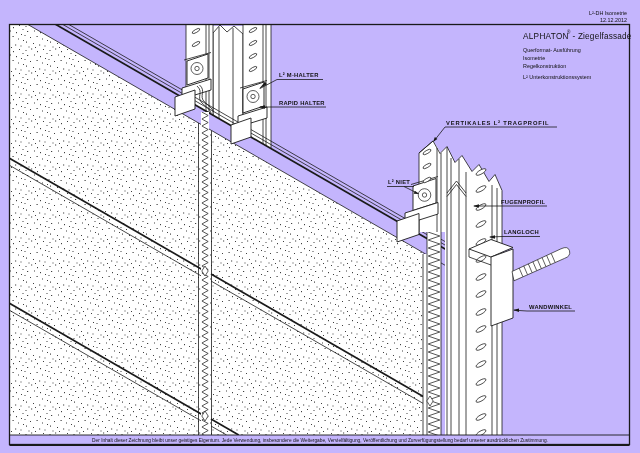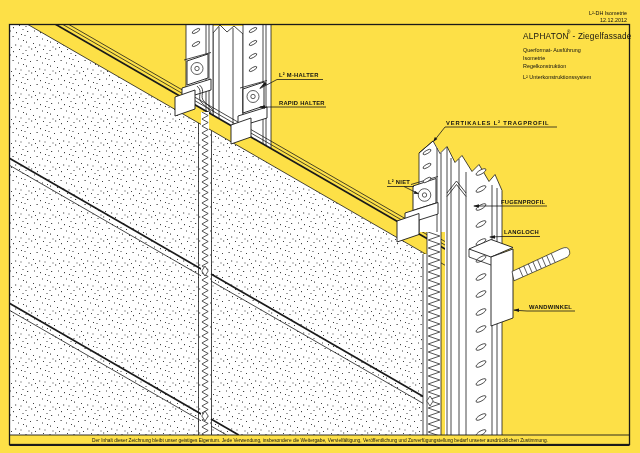--- a/index.html
+++ b/index.html
@@ -1,16 +1,16 @@
 <!DOCTYPE html>
 <html><head>
 <meta charset="utf-8">
 <style>
   html,body{margin:0;padding:0;background:#fff;}
-  .page{position:relative;width:640px;height:453px;background:#fde047;overflow:hidden;
+  .page{position:relative;width:640px;height:453px;background:#c4b5fd;overflow:hidden;
         font-family:"Liberation Sans", sans-serif;}
   svg{position:absolute;left:0;top:0;}
   text{fill:#111;}
   .callout{font-size:5.8px;font-weight:bold;letter-spacing:.25px;}
   .callout-wide{font-size:5.8px;font-weight:bold;letter-spacing:.85px;}
   .ln{stroke:#1a1a1a;stroke-width:.8;fill:none;}
   .lnthick{stroke:#1a1a1a;stroke-width:1.7;fill:none;}
   .wfill{fill:#fff;stroke:#1a1a1a;stroke-width:.9;}
   .wfill-t{fill:#fff;stroke:#1a1a1a;stroke-width:.7;}
 </style>

